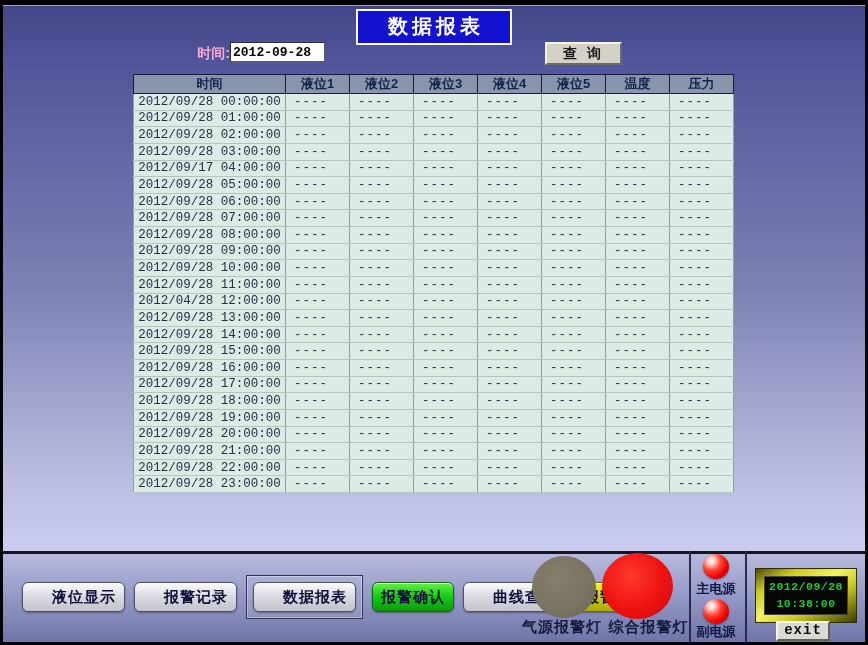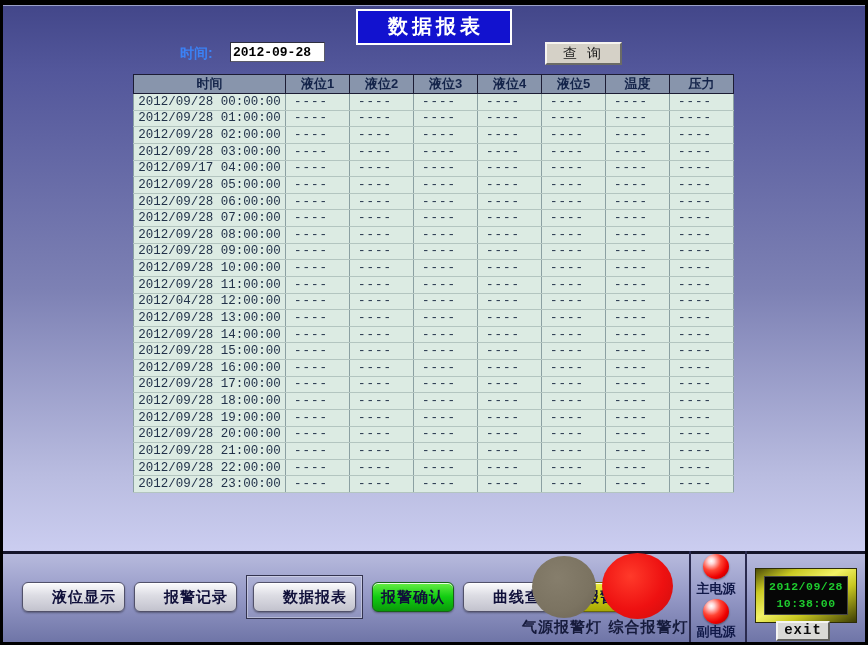--- a/index.html
+++ b/index.html
@@ -21,33 +21,33 @@
   }
   
   .title{
     position:absolute;top:9px;left:50%;transform:translateX(-50%);
     background:var(--title_bg,#1212cf);color:#fff;border:2px solid #fff;
     font-size:20px;font-weight:bold;letter-spacing:4px;
     padding:2px 26px 3px 30px;white-space:nowrap;
   }
   
   .time-label{
-    position:absolute;left:180px;top:45px;width:50px;
-    color:#3b82f6;font-size:14px;font-weight:bold;
+    position:absolute;left:180px;top:45px;width:50px;text-align:right;
+    color:#f9a8d4;font-size:14px;font-weight:bold;
   }
   .time-input{
     position:absolute;left:230px;top:42px;width:95px;height:20px;box-sizing:border-box;
     background:#fff;border:1px solid #5a5a6a;border-top-color:#2e2e3e;border-left-color:#2e2e3e;
     font-family:"Liberation Mono",monospace;font-size:13px;font-weight:bold;color:#000;
     padding:1px 2px;
   }
   .query-btn{
     position:absolute;left:545px;top:42px;width:77px;height:23px;box-sizing:border-box;
     background:#d5d1c7;border:2px solid;border-color:#f6f4ef #6b6b66 #6b6b66 #f6f4ef;
-    color:#1a1a1a;font-size:14px;font-weight:normal;letter-spacing:3px;
+    color:#1a1a1a;font-size:14px;font-weight:bold;letter-spacing:3px;
     text-align:center;line-height:18px;cursor:pointer;
   }
   
   .table-wrap{position:absolute;left:133px;top:74px;width:600px;height:419px;}
   table.report{
     border-collapse:collapse;table-layout:fixed;width:600px;height:419px;
     border:1px solid #26264a;background:#dcebe3;
   }
   table.report th{
     background:#8895ac;color:#14244a;font-size:13px;font-weight:bold;

